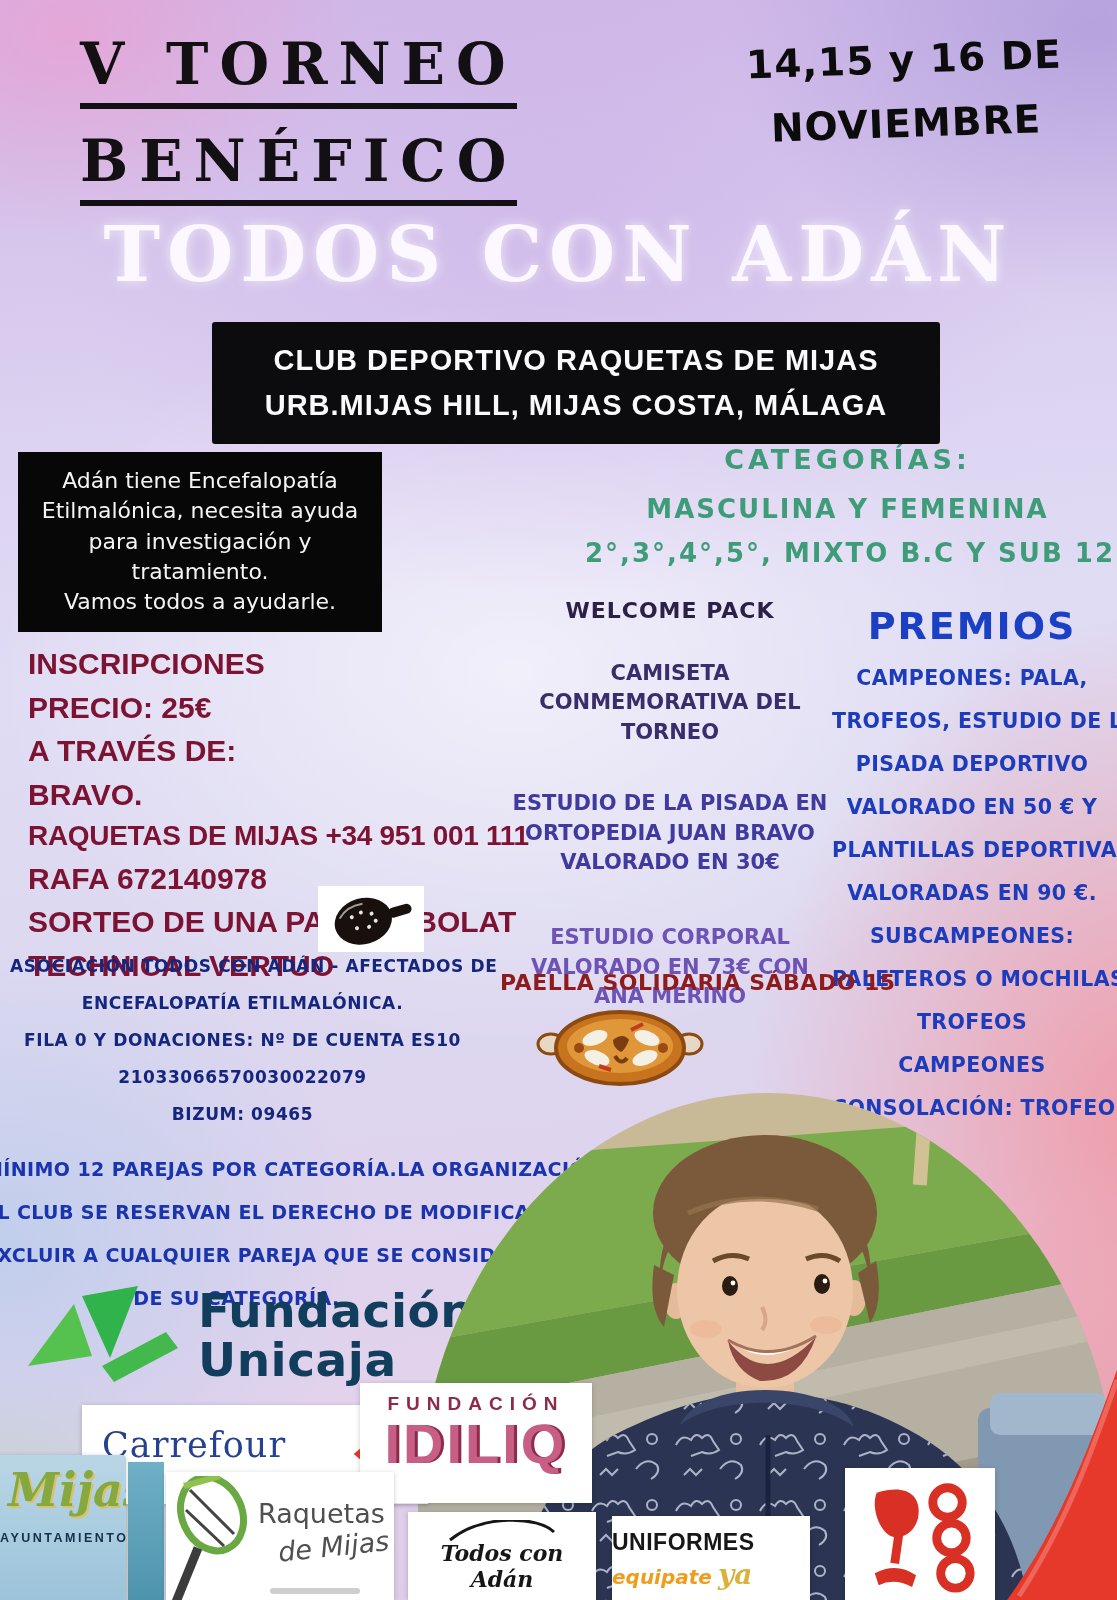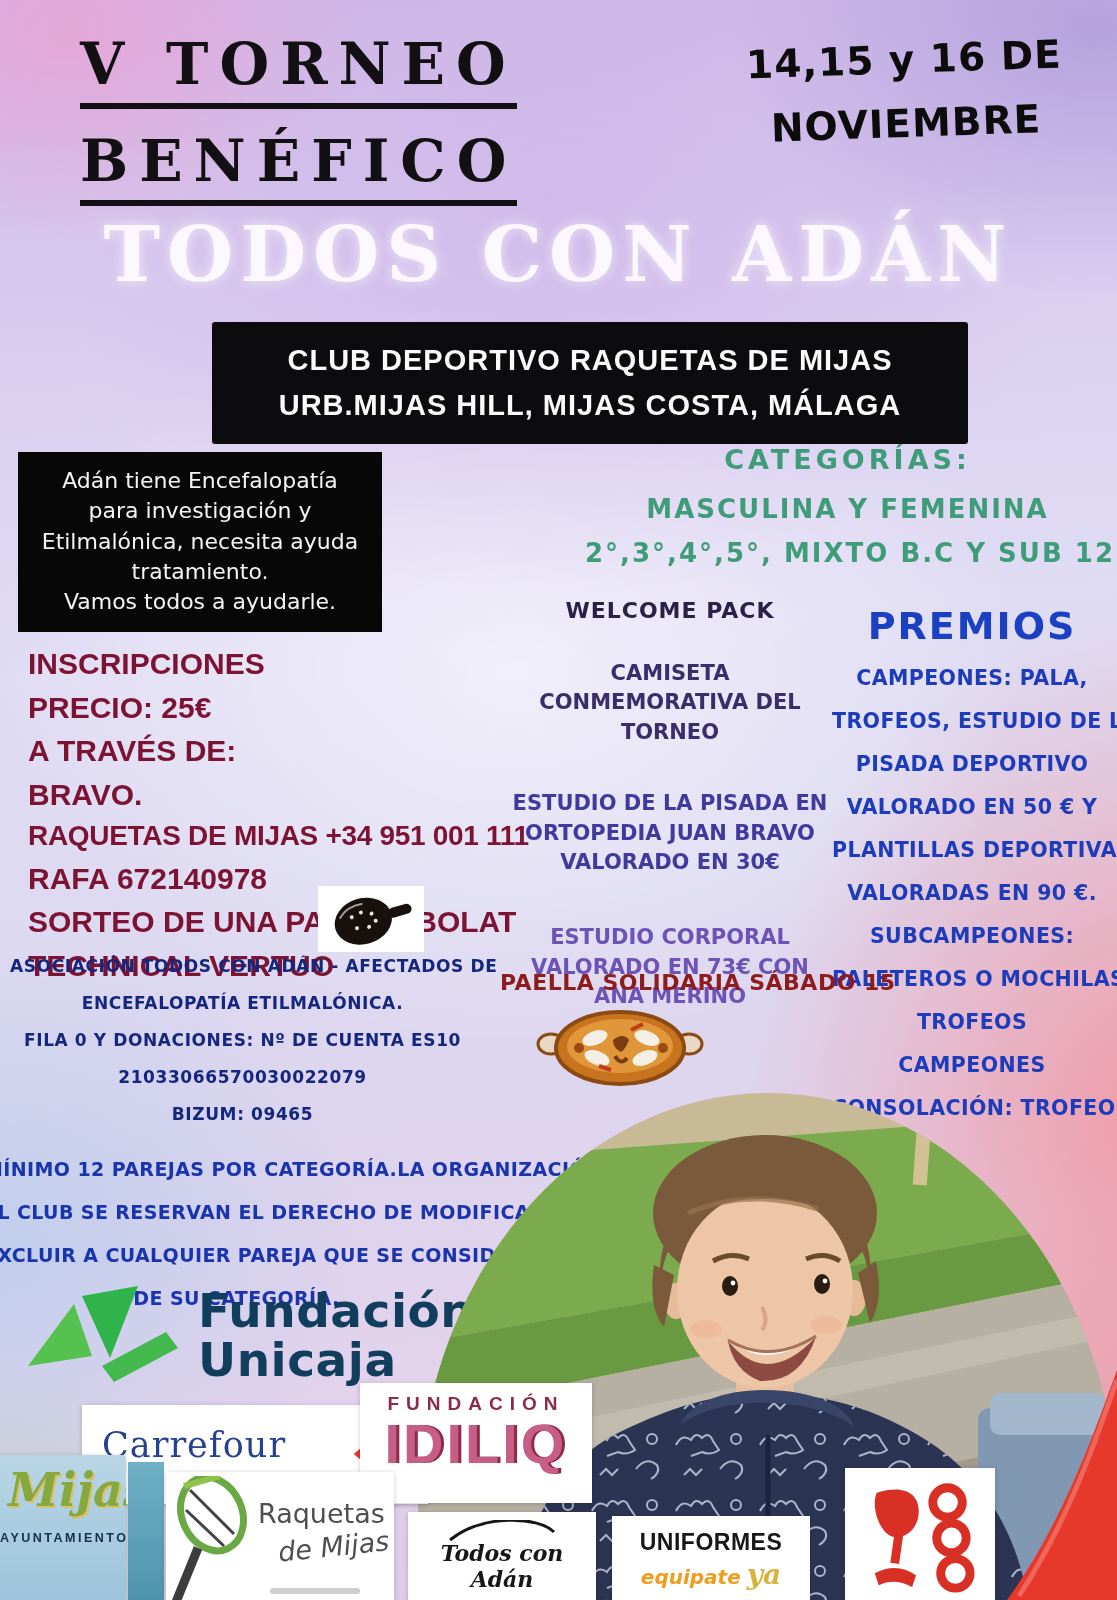--- a/index.html
+++ b/index.html
@@ -26,21 +26,21 @@
     display:inline-block; font-family:"DejaVu Serif",serif; font-weight:700;
     font-size:57px; letter-spacing:11px; color:#131014;
     border-bottom:6px solid #131014; padding-bottom:6px;
   }
   .date-block{left:730px; top:28px; width:350px; text-align:center; transform:rotate(-2deg);
     font-weight:800; font-size:39px; line-height:1.65; color:#0c0c0c; letter-spacing:1px; z-index:1;}
   .main-title{left:0; top:210px; width:100%; text-align:center; z-index:1;
     font-family:"DejaVu Serif",serif; font-weight:700; font-size:76px; letter-spacing:7px;
     color:#fdf8ff; text-shadow:0 0 12px rgba(255,255,255,.7);}
   .venue-banner{left:212px; top:322px; width:712px; background:#0c0b0d; border-radius:3px;
-    text-align:center; padding:16px 22px; z-index:1;}
+    text-align:center; padding:16px 8px; z-index:1;}
   .venue-line{font-family:"Liberation Sans",sans-serif; font-weight:700; font-size:29px;
     line-height:1.55; color:#fafafa; letter-spacing:1px;}
 
   
   .about-box{left:18px; top:452px; width:356px; background:#070707; color:#f4f4f4;
     text-align:center; padding:14px 4px; z-index:1;}
   .about-line{font-size:22px; line-height:1.38; white-space:nowrap;}
 
   
   .categories-block{left:585px; top:444px; width:525px; text-align:center; z-index:1;}
@@ -119,21 +119,21 @@
   .raquetas-l1{font-size:27px;}
   .raquetas-l2{font-size:27px; font-style:italic; transform:rotate(-6deg); margin:2px 0 0 20px;}
   .raquetas-smudge{position:absolute; left:104px; top:116px; width:90px; height:6px;
     background:#b9b9b9; border-radius:3px; opacity:.7;}
 
   .adan-card{left:408px; top:1512px; width:188px; height:88px; overflow:hidden; text-align:center;}
   .adan-swash{margin-top:8px;}
   .adan-script{font-family:"DejaVu Serif",serif; font-style:italic; font-weight:700;
     font-size:22px; color:#161616; margin-top:-6px;}
 
-  .uniformes-card{left:612px; top:1516px; width:198px; height:84px; text-align:center; padding-top:13px; box-sizing:border-box;}
+  .uniformes-card{left:612px; top:1516px; width:198px; height:84px; padding-top:13px; box-sizing:border-box;}
   .uniformes-name{font-family:"Liberation Sans",sans-serif; font-weight:800; font-size:23px;
     letter-spacing:.5px; color:#171717;}
   .uniformes-tagline{font-weight:800; font-style:italic; font-size:20px; color:#f09d1e; margin-top:2px;}
   .uniformes-accent{font-family:"DejaVu Serif",serif; font-style:italic; font-weight:700;
     font-size:28px; color:#d9b23a; margin-left:6px;}
 
   .redlogo-card{left:845px; top:1468px; width:150px; height:132px;
     display:flex; align-items:center; justify-content:center;}
 
   .red-swoosh{right:0; bottom:0; z-index:4; position:absolute;}
@@ -155,22 +155,22 @@
 
   <div class="abs main-title">TODOS CON ADÁN</div>
 
   <div class="abs venue-banner">
     <div class="venue-line">CLUB DEPORTIVO RAQUETAS DE MIJAS</div>
     <div class="venue-line">URB.MIJAS HILL, MIJAS COSTA, MÁLAGA</div>
   </div>
 
   <div class="abs about-box">
     <div class="about-line">Adán tiene Encefalopatía</div>
+    <div class="about-line">Etilmalónica, necesita ayuda</div>
     <div class="about-line">para investigación y</div>
-    <div class="about-line">Etilmalónica, necesita ayuda</div>
     <div class="about-line">tratamiento.</div>
     <div class="about-line">Vamos todos a ayudarle.</div>
   </div>
 
   <div class="abs categories-block">
     <div class="cat-heading">CATEGORÍAS:</div>
     <div class="cat-line">MASCULINA Y FEMENINA</div>
     <div class="cat-line">2°,3°,4°,5°, MIXTO B.C  Y SUB 12.</div>
   </div>
 

